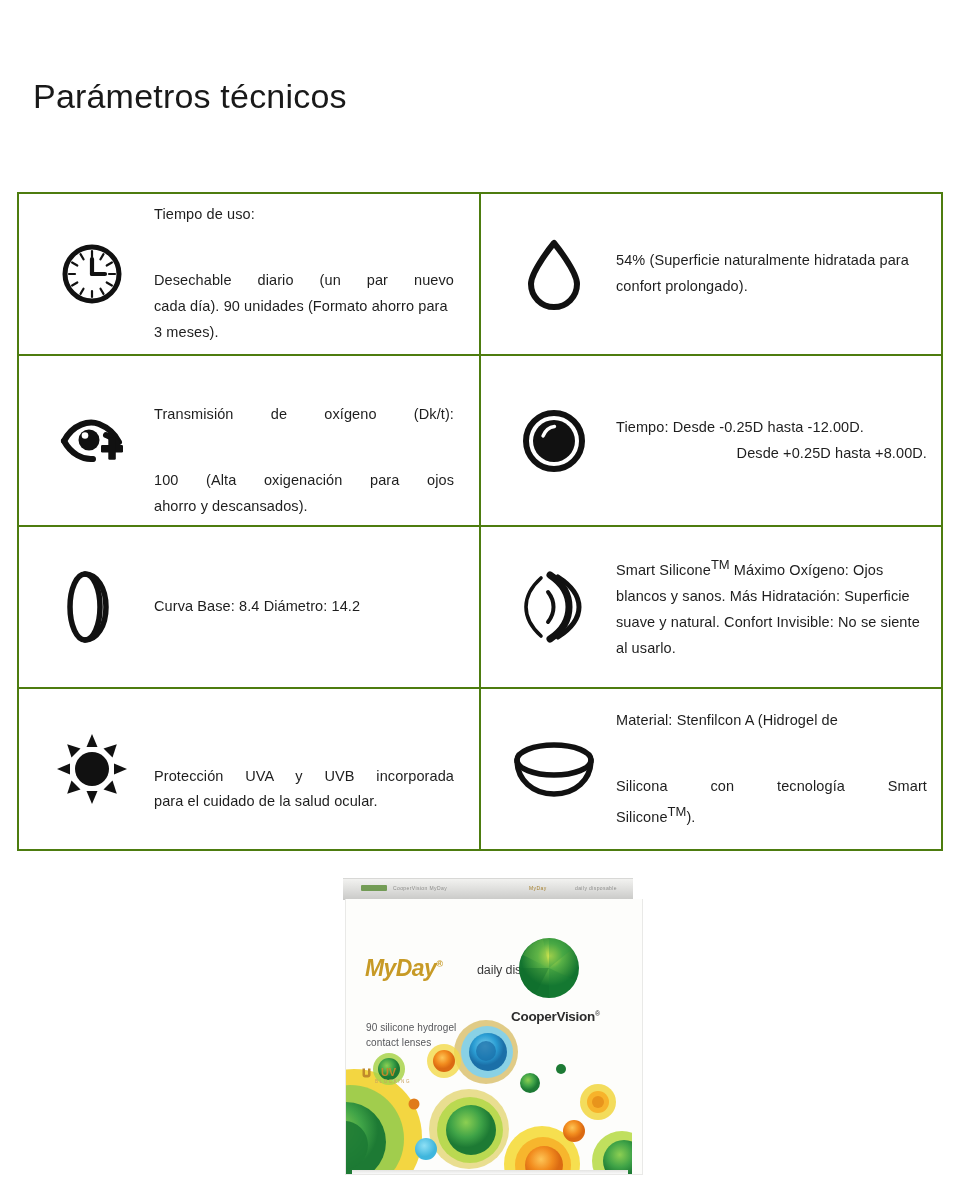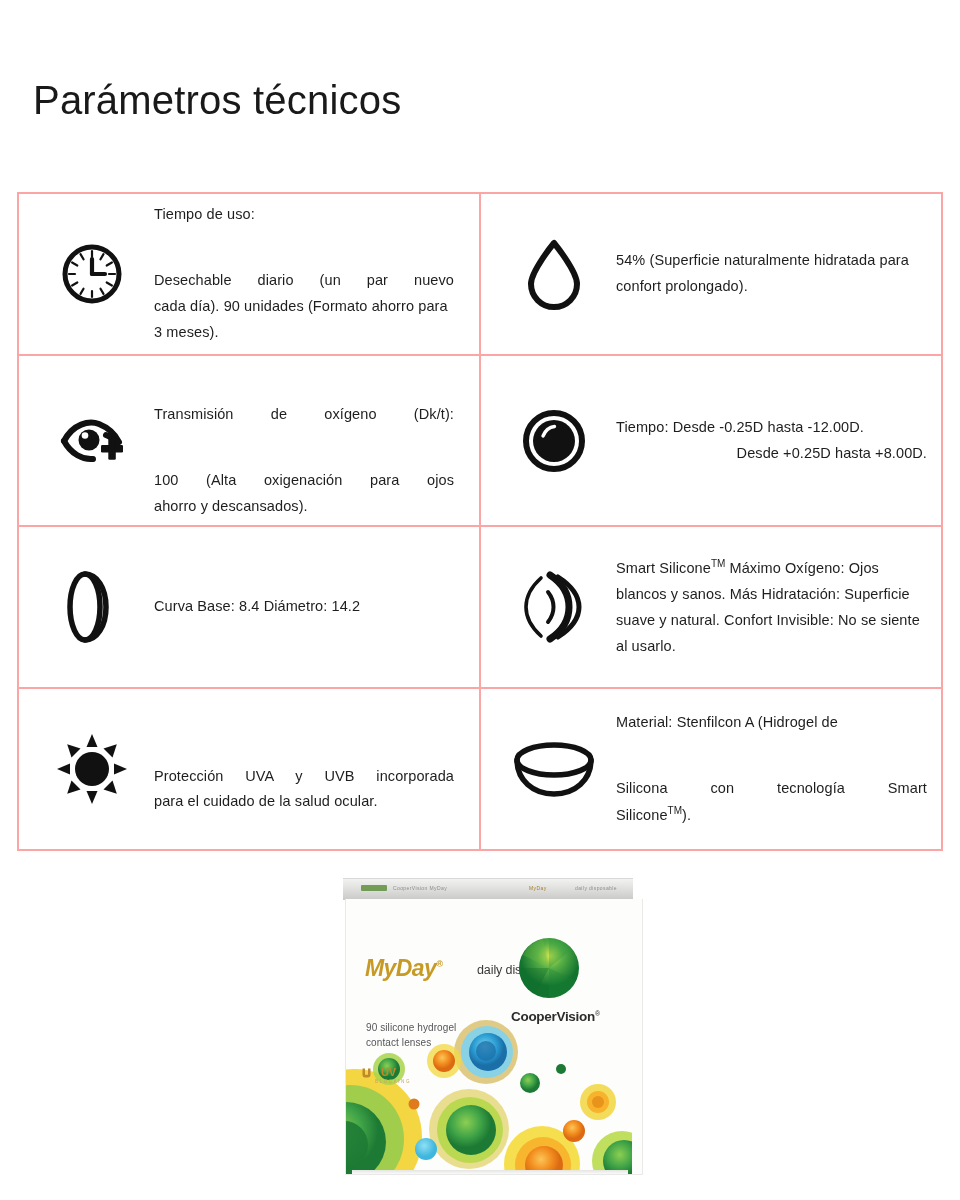--- a/index.html
+++ b/index.html
@@ -13,39 +13,39 @@
     font-family: "Liberation Sans", sans-serif;
     color: #1a1a1a;
     position: relative;
     overflow: hidden;
   }
 
   .page-title {
     position: absolute;
     left: 33px;
     top: 76px;
-    font-size: 40px;
+    font-size: 34px;
     font-weight: 400;
     letter-spacing: 0.2px;
     color: #191919;
     line-height: 1.2;
   }
 
   
   .spec-table {
     position: absolute;
     left: 17px;
     top: 192px;
     width: 926px;
     height: 643px;
     border-collapse: collapse;
     table-layout: fixed;
   }
   .spec-table td {
-    border: 2px solid #fca5a5;
+    border: 2px solid #4d7c0f;
     padding: 0;
     vertical-align: middle;
     height: 160px;
     width: 50%;
   }
 
   .cell {
     display: flex;
     flex-direction: row;
     align-items: center;
@@ -68,21 +68,21 @@
     color: #1e1e1e;
     letter-spacing: 0.1px;
   }
   .just-line {
     display: block;
     text-align: justify;
     text-align-last: justify;
     margin-top: 40px;
   }
   .right-line { display: block; text-align: right; }
-  .tm { font-size: 10px; vertical-align: super; letter-spacing: 0; text-align: right; }
+  .tm { font-size: 13px; vertical-align: super; letter-spacing: 0; text-align: right; }
 
   
   .cell-text.narrow { max-width: 300px; }
   .cell-text.wide   { max-width: 345px; }
 
   
   .product-wrap {
     position: absolute;
     left: 343px;
     top: 878px;

